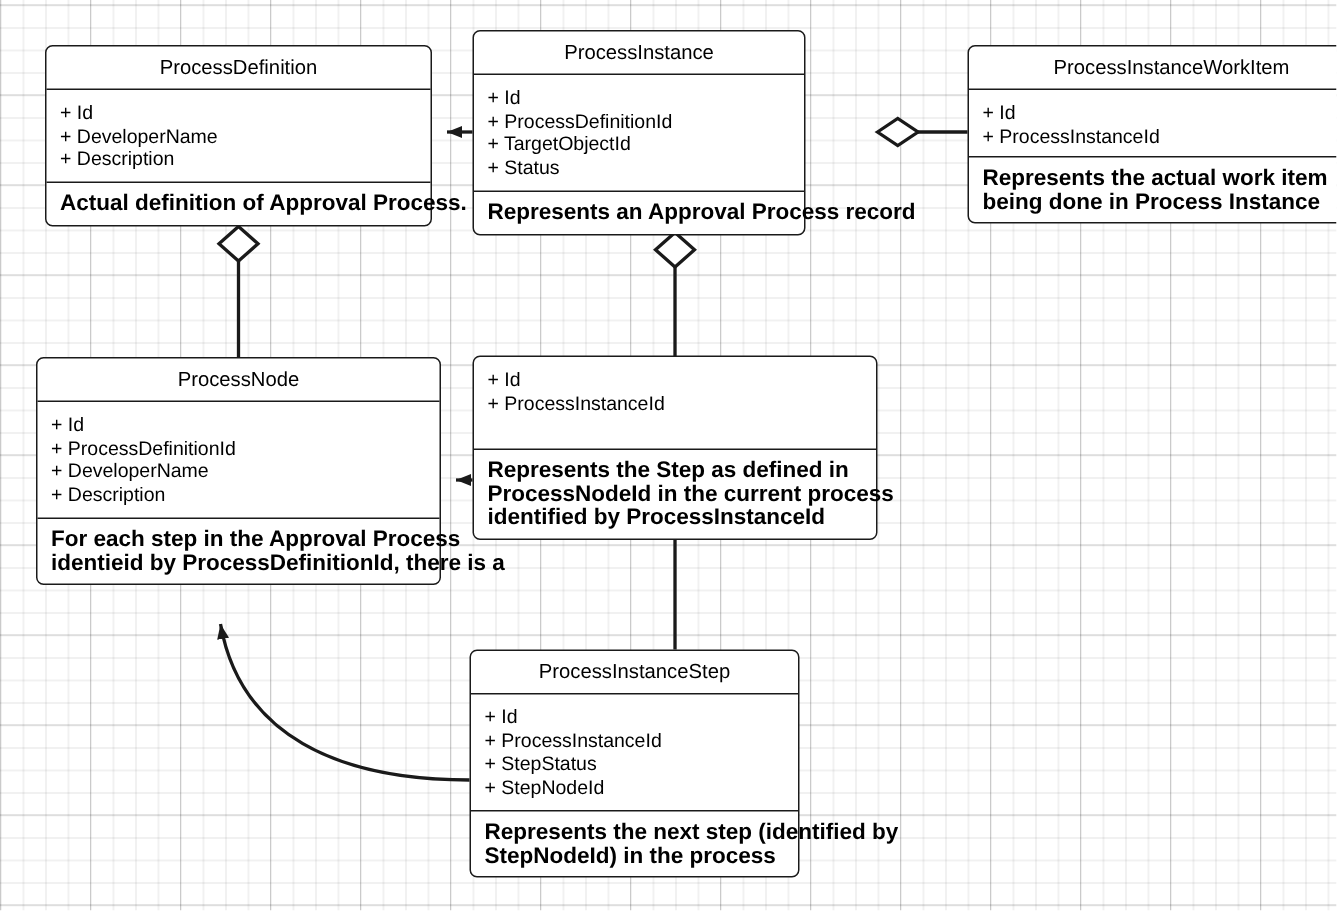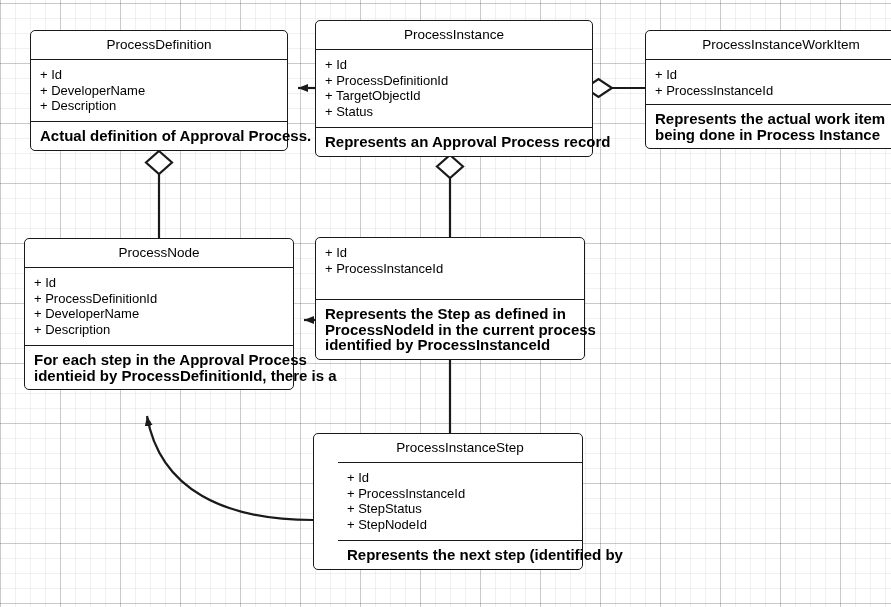--- a/index.html
+++ b/index.html
@@ -71,29 +71,29 @@
     font-size: 15px;
     line-height: 15.6px;
     font-weight: bold;
   }
   .uml-note div {
     white-space: nowrap;
   }
   
   #box-processdefinition   { left: 30px;  top: 30px;  width: 258px; }
   #box-processdefinition .uml-attrs { height: 62px; }
-  #box-processinstance     { left: 315px; top: 20px;  width: 278px; }
+  #box-processinstance     { left: 315px; top: 20px;  width: 222px; }
   #box-processinstance .uml-attrs { height: 78px; }
   #box-processinstanceworkitem { left: 645px; top: 30px; width: 272px; }
   #box-processinstanceworkitem .uml-attrs { height: 45px; }
   #box-processnode         { left: 24px;  top: 238px; width: 270px; }
   #box-processnode .uml-attrs { height: 78px; }
   #box-processinstancenode { left: 315px; top: 237px; width: 270px; }
   #box-processinstancenode .uml-attrs { height: 62px; }
-  #box-processinstancestep { left: 313px; top: 433px; width: 270px; padding-left: 24px; }
+  #box-processinstancestep { left: 313px; top: 433px; width: 220px; }
   #box-processinstancestep .uml-attrs { height: 78px; }
 </style>
 </head>
 <body>
 
 <div id="canvas">
 
   <svg id="edges" viewBox="0 0 891 607" xmlns="http://www.w3.org/2000/svg">
     <defs>
       <marker id="arrowFilled" markerWidth="12" markerHeight="12" refX="10" refY="4" orient="auto" markerUnits="userSpaceOnUse">
@@ -195,16 +195,17 @@
   <div class="uml-class" id="box-processinstancestep">
     <div class="uml-title">ProcessInstanceStep</div>
     <div class="uml-attrs">
       <div class="uml-attr">+ Id</div>
       <div class="uml-attr">+ ProcessInstanceId</div>
       <div class="uml-attr">+ StepStatus</div>
       <div class="uml-attr">+ StepNodeId</div>
     </div>
     <div class="uml-note">
       <div>Represents the next step (identified by</div>
+      <div>StepNodeId)  in the process</div>
     </div>
   </div>
 
 </div>
 
 </body></html>

